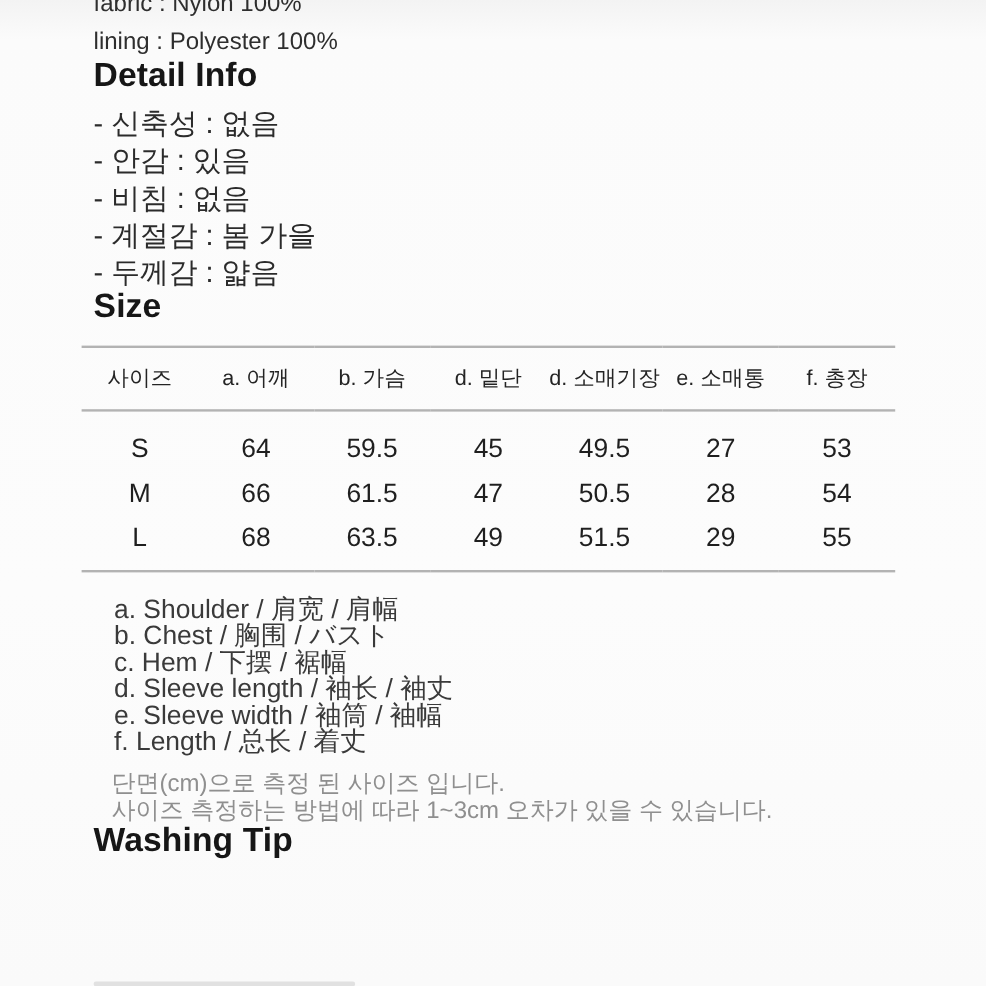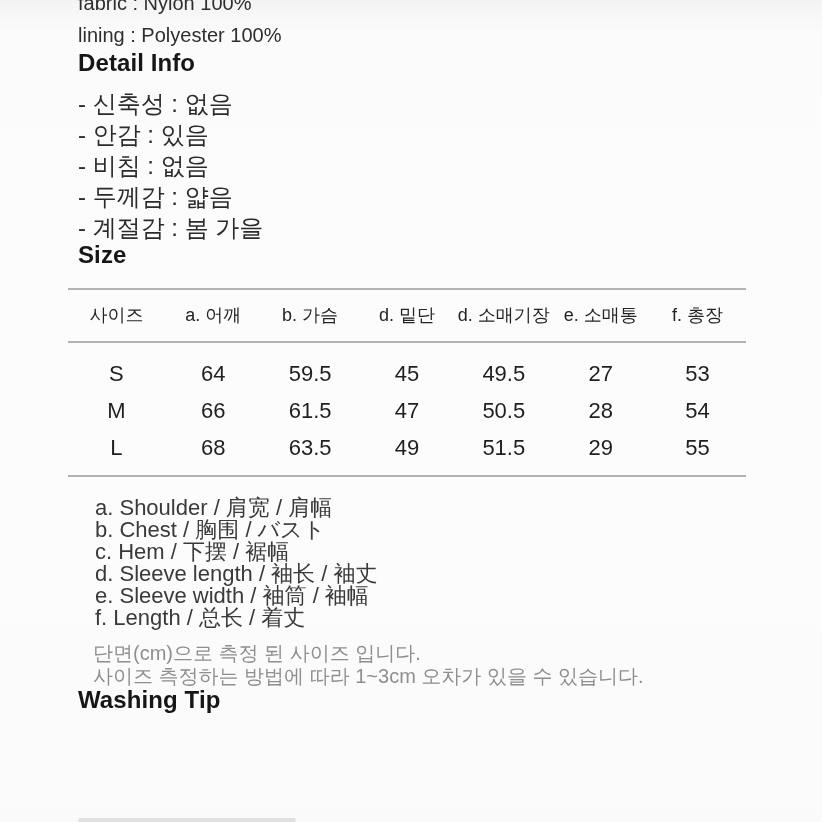--- a/index.html
+++ b/index.html
@@ -17,21 +17,21 @@
   }
   
   .fabric-block {
     margin-top: -13px;
     font-size: 20px;
     line-height: 32px;
     color: #2e2e2e;
   }
   h2.section-heading {
     margin: 0;
-    font-size: 24px;
+    font-size: 28px;
     line-height: 24px;
     font-weight: 700;
     color: #161616;
     letter-spacing: 0.1px;
   }
   .h-detail { margin-top: 34px; }
   .detail-list {
     list-style: none;
     margin: 13px 0 0 0;
     padding: 0;
@@ -104,22 +104,22 @@
     <div>fabric : Nylon 100%</div>
     <div>lining : Polyester 100%</div>
   </div>
 
   <h2 class="section-heading h-detail">Detail Info</h2>
 
   <ul class="detail-list">
     <li>- 신축성 : 없음</li>
     <li>- 안감 : 있음</li>
     <li>- 비침 : 없음</li>
+    <li>- 계절감 : 봄 가을</li>
     <li>- 두께감 : 얇음</li>
-    <li>- 계절감 : 봄 가을</li>
   </ul>
 
   <h2 class="section-heading h-size">Size</h2>
 
   <table class="size-table">
     <thead>
       <tr>
         <th>사이즈</th>
         <th>a. 어깨</th>
         <th>b. 가슴</th>

